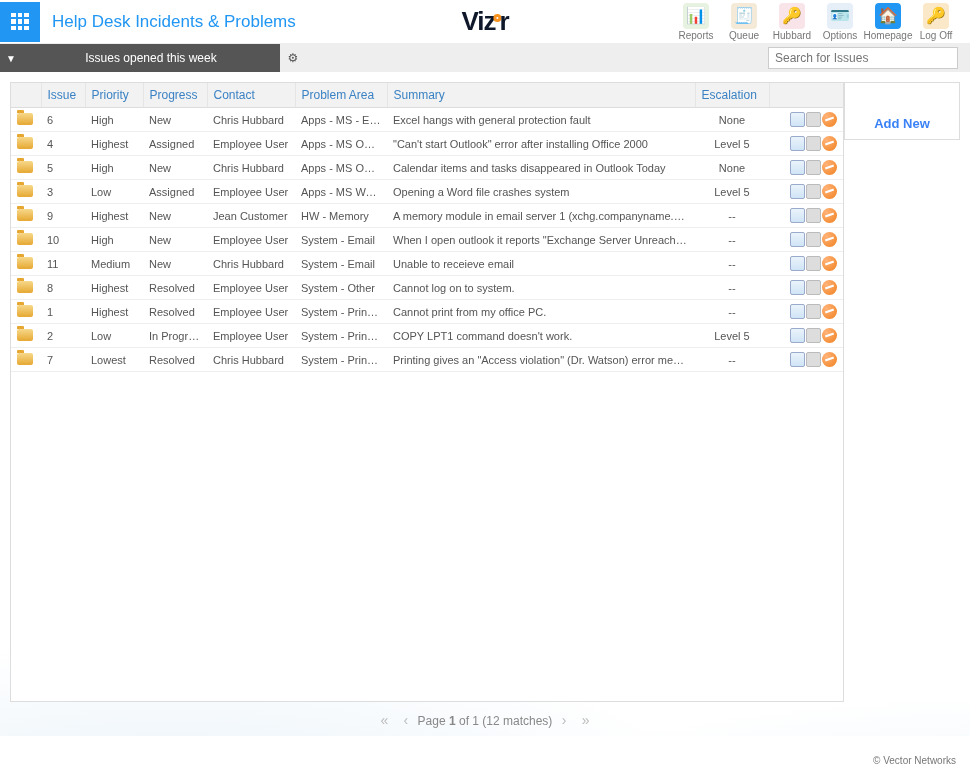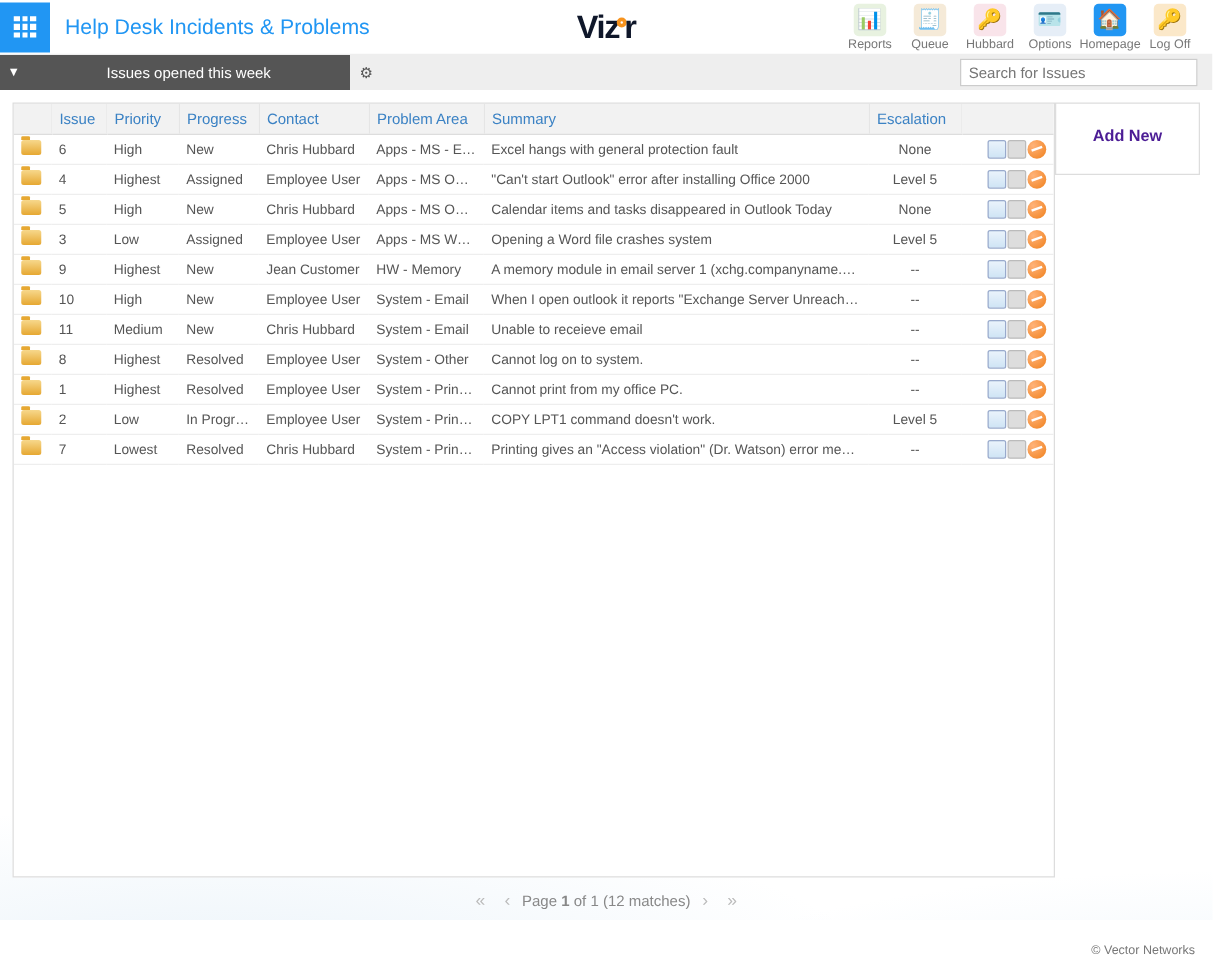--- a/index.html
+++ b/index.html
@@ -197,24 +197,25 @@
   }
   .side-panel {
     width: 116px;
     border: 1px solid #ddd;
     background: #fff;
     text-align: center;
     padding: 18px 4px;
     height: 58px;
   }
   .add-new {
-    color: #4c1d95;
+    color: #3b82f6;
     font-weight: bold;
     font-size: 13px;
     cursor: pointer;
+    margin-top: 15px;
   }
   .pager {
     position: absolute;
     bottom: 48px;
     left: 0; right: 0;
     text-align: center;
     color: #888;
     font-size: 12px;
   }
   .pager .nav {

